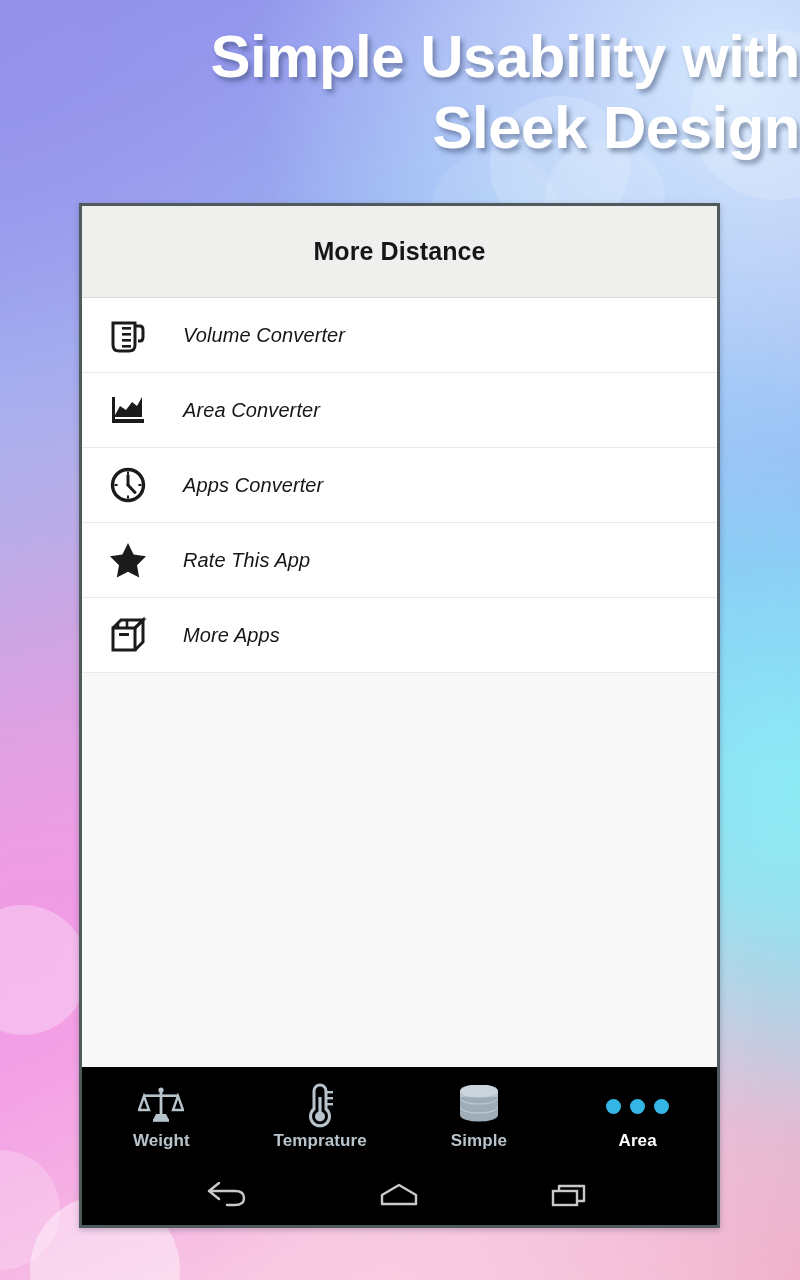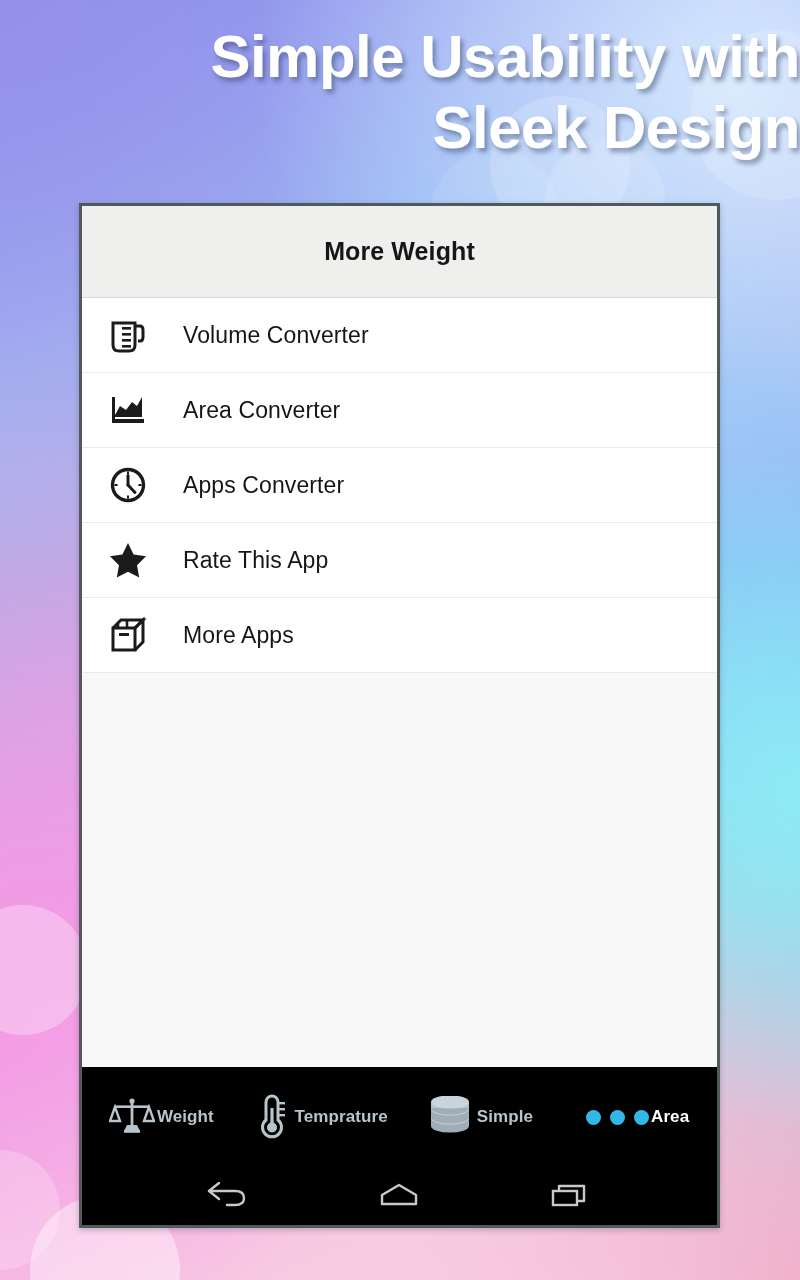--- a/index.html
+++ b/index.html
@@ -101,37 +101,38 @@
     display:flex; align-items:center;
     padding-left:18px;
   }
   .row .ic {
     width:56px; height:46px;
     display:flex; align-items:center; justify-content:center;
     flex:none;
   }
   .row .lbl {
     margin-left:27px;
-    font-size:23px;
+    font-size:20px;
     color:#161616;
     letter-spacing:0.1px;
+    font-style:italic;
   }
   #list-filler { background:#f8f8f8; height:100%; }
 
   
   #tabbar {
     height:100px;
     background:#000000;
     display:flex; align-items:center;
     flex:none;
   }
   .tab {
     flex:1;
     height:100%;
-    display:flex; flex-direction:row;
+    display:flex; flex-direction:column;
     align-items:center; justify-content:center;
     gap:2px;
   }
   .tab .tic { height:46px; display:flex; align-items:flex-end; justify-content:center; }
   .tab .tlbl {
     font-size:17px;
     color:#b8c4cc;
     font-weight:bold;
     letter-spacing:0.1px;
   }
@@ -166,21 +167,21 @@
 </div>
 
 <div id="headline">
   <div>Simple Usability with</div>
   <div>Sleek Design</div>
 </div>
 
 <div id="phone">
 
   <div id="appbar">
-    <div class="title">More Weight</div>
+    <div class="title">More Distance</div>
   </div>
 
   <div id="list">
 
     <div class="row">
       <span class="ic">
         <svg width="38" height="40" viewBox="0 0 38 40">
           <path d="M4 8 H26 V30 Q26 36 20 36 H10 Q4 36 4 30 Z" fill="none" stroke="#1b1b1b" stroke-width="3"></path>
           <path d="M26 11 H31 Q34 11 34 15 V22 Q34 26 31 26 H29" fill="none" stroke="#1b1b1b" stroke-width="3"></path>
           <rect x="13" y="12" width="9" height="2.6" fill="#1b1b1b"></rect>

